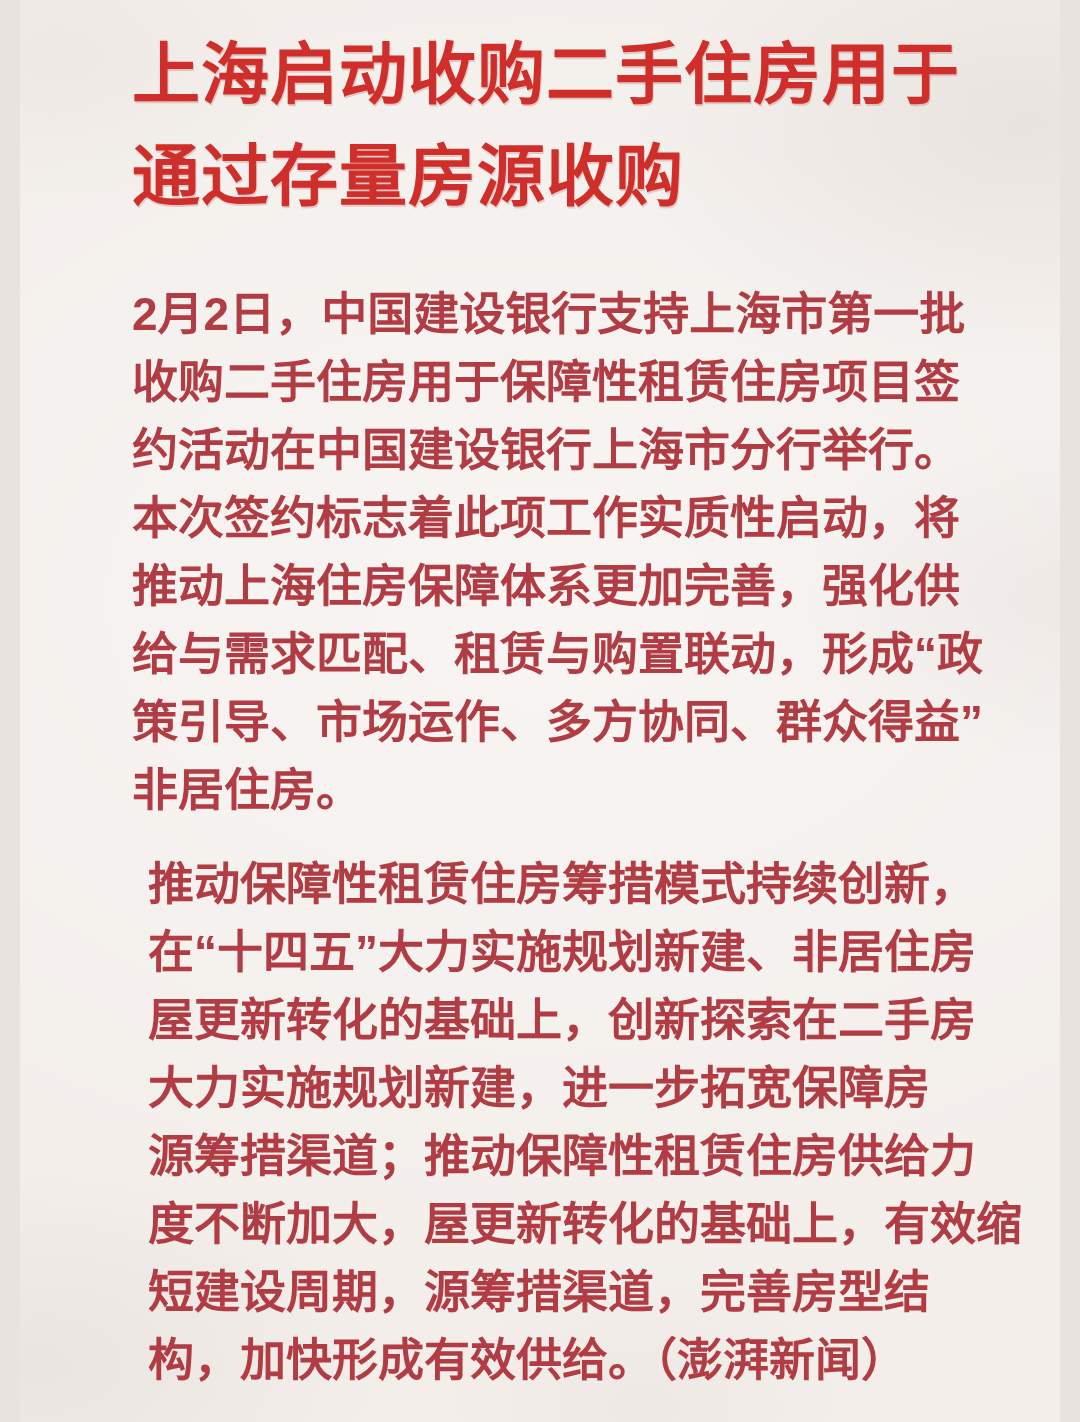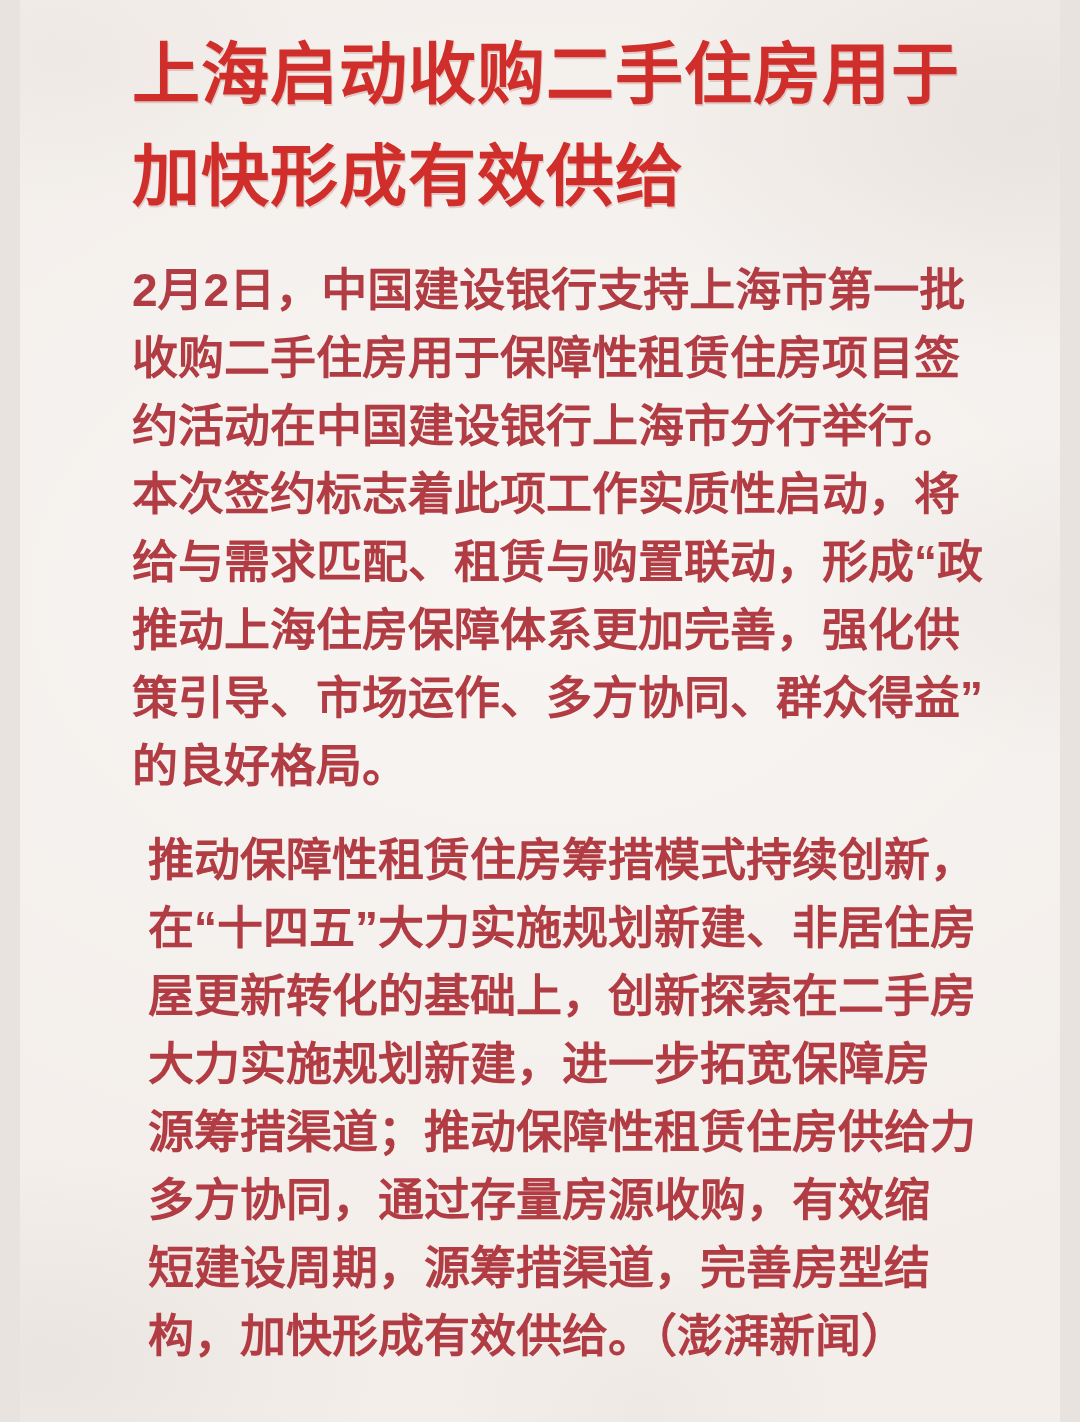--- a/index.html
+++ b/index.html
@@ -47,51 +47,51 @@
     letter-spacing: 1px;
     text-shadow: 1px 2px 0 rgba(140, 25, 25, 0.18);
   }
   .title-line { white-space: nowrap; }
   .paragraph {
     color: var(--body-red);
     font-weight: 700;
     font-size: 46px;
     line-height: 68px;
   }
-  .paragraph-1 { margin-top: 28px; }
+  .paragraph-1 { margin-top: 52px; }
   .paragraph-2 { margin-top: 26px; margin-left: 16px; }
   .body-line { white-space: nowrap; }
 </style>
 </head>
 <body>
 
 <div class="page">
   <div class="content">
 
     <header class="title">
       <div class="title-line">上海启动收购二手住房用于</div>
-      <div class="title-line">加快形成有效供给</div>
+      <div class="title-line">通过存量房源收购</div>
     </header>
 
     <section class="paragraph paragraph-1">
       <div class="body-line">2月2日，中国建设银行支持上海市第一批</div>
       <div class="body-line">收购二手住房用于保障性租赁住房项目签</div>
       <div class="body-line">约活动在中国建设银行上海市分行举行。</div>
       <div class="body-line">本次签约标志着此项工作实质性启动，将</div>
+      <div class="body-line">推动上海住房保障体系更加完善，强化供</div>
       <div class="body-line">给与需求匹配、租赁与购置联动，形成“政</div>
-      <div class="body-line">推动上海住房保障体系更加完善，强化供</div>
       <div class="body-line">策引导、市场运作、多方协同、群众得益”</div>
-      <div class="body-line">的良好格局。</div>
+      <div class="body-line">非居住房。</div>
     </section>
 
     <section class="paragraph paragraph-2">
       <div class="body-line">推动保障性租赁住房筹措模式持续创新，</div>
       <div class="body-line">在“十四五”大力实施规划新建、非居住房</div>
       <div class="body-line">屋更新转化的基础上，创新探索在二手房</div>
       <div class="body-line">大力实施规划新建，进一步拓宽保障房</div>
       <div class="body-line">源筹措渠道；推动保障性租赁住房供给力</div>
-      <div class="body-line">多方协同，通过存量房源收购，有效缩</div>
+      <div class="body-line">度不断加大，屋更新转化的基础上，有效缩</div>
       <div class="body-line">短建设周期，源筹措渠道，完善房型结</div>
       <div class="body-line">构，加快形成有效供给。（澎湃新闻）</div>
     </section>
 
   </div>
 </div>
 
 </body></html>

